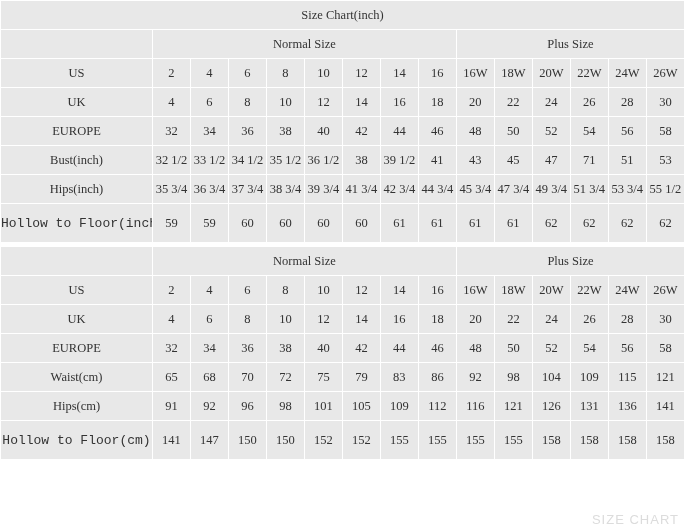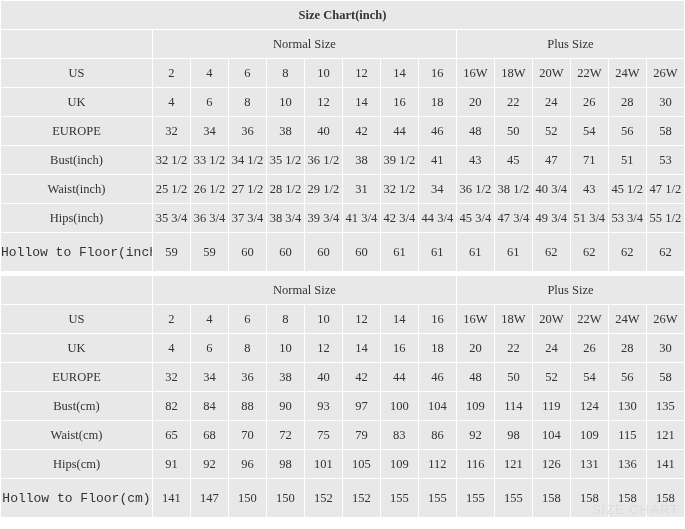--- a/index.html
+++ b/index.html
@@ -46,21 +46,20 @@
     white-space: nowrap;
     overflow: hidden;
   }
   td.title-cell {
     font-size: 15px;
     color: #222222;
     height: 23px;
     border: none;
     border-bottom: 1px solid #ffffff;
     background: #e8e8e8;
-    font-weight: bold;
   }
   td.group-head {
     font-size: 14.5px;
     color: #222222;
     height: 25px;
     margin-left: 28px;
   }
   td.row-label {
     font-size: 14px;
     color: #222222;
@@ -69,21 +68,21 @@
   td.row-label.tall {
     font-size: 13px;
     font-family: Liberation Mono, monospace;
   }
   td.blank-corner {
     background: #e8e8e8;
   }
   .watermark {
     position: absolute;
     right: 6px;
-    bottom: 12px;
+    bottom: 2px;
     font-size: 13px;
     color: #dcdcdc;
     letter-spacing: 1px;
     font-family: "Liberation Sans", sans-serif;
     pointer-events: none;
   }
 </style>
 </head>
 <body>
 
@@ -179,37 +178,20 @@
           <td>39 1/2</td>
           <td>41</td>
           <td>43</td>
           <td>45</td>
           <td>47</td>
           <td>71</td>
           <td>51</td>
           <td>53</td>
         </tr>
         <tr>
-          <td class="row-label">Waist(inch)</td>
-          <td>25 1/2</td>
-          <td>26 1/2</td>
-          <td>27 1/2</td>
-          <td>28 1/2</td>
-          <td>29 1/2</td>
-          <td>31</td>
-          <td>32 1/2</td>
-          <td>34</td>
-          <td>36 1/2</td>
-          <td>38 1/2</td>
-          <td>40 3/4</td>
-          <td>43</td>
-          <td>45 1/2</td>
-          <td>47 1/2</td>
-        </tr>
-        <tr>
           <td class="row-label">Hips(inch)</td>
           <td>35 3/4</td>
           <td>36 3/4</td>
           <td>37 3/4</td>
           <td>38 3/4</td>
           <td>39 3/4</td>
           <td>41 3/4</td>
           <td>42 3/4</td>
           <td>44 3/4</td>
           <td>45 3/4</td>
@@ -310,37 +292,20 @@
           <td>44</td>
           <td>46</td>
           <td>48</td>
           <td>50</td>
           <td>52</td>
           <td>54</td>
           <td>56</td>
           <td>58</td>
         </tr>
         <tr>
-          <td class="row-label">Bust(cm)</td>
-          <td>82</td>
-          <td>84</td>
-          <td>88</td>
-          <td>90</td>
-          <td>93</td>
-          <td>97</td>
-          <td>100</td>
-          <td>104</td>
-          <td>109</td>
-          <td>114</td>
-          <td>119</td>
-          <td>124</td>
-          <td>130</td>
-          <td>135</td>
-        </tr>
-        <tr>
           <td class="row-label">Waist(cm)</td>
           <td>65</td>
           <td>68</td>
           <td>70</td>
           <td>72</td>
           <td>75</td>
           <td>79</td>
           <td>83</td>
           <td>86</td>
           <td>92</td>

